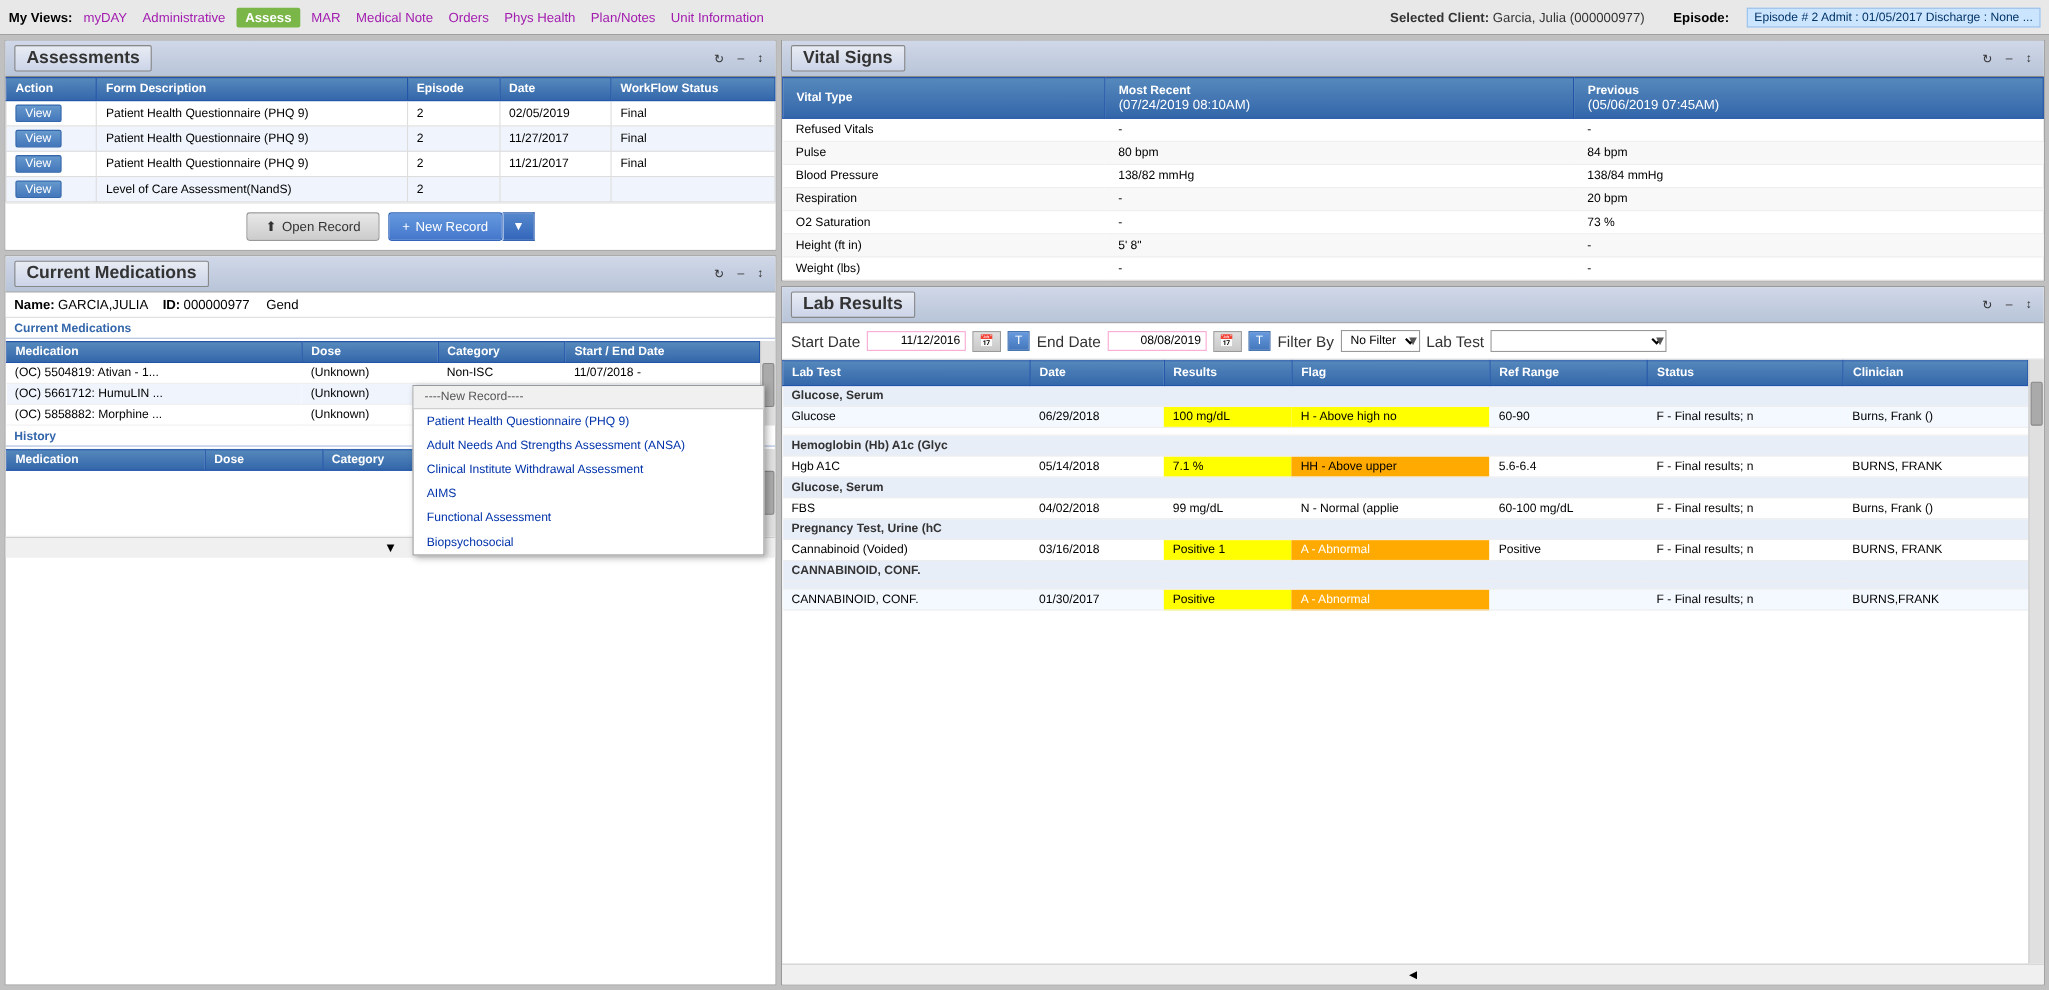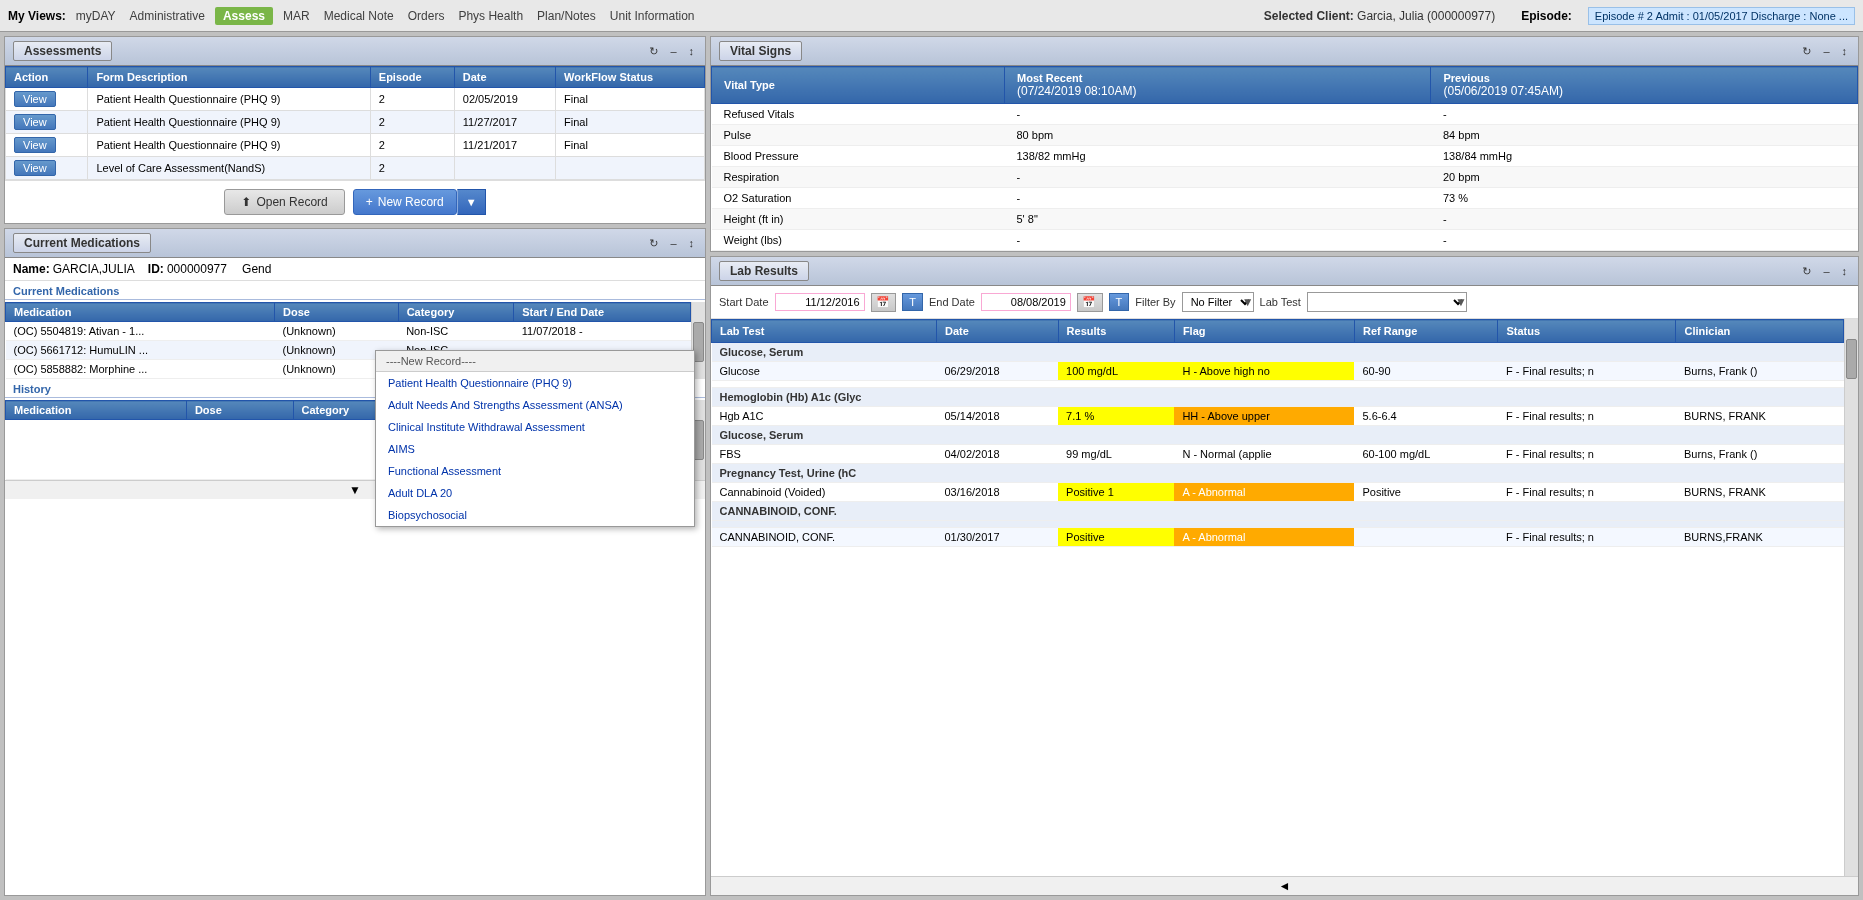--- a/index.html
+++ b/index.html
@@ -8,21 +8,21 @@
     
     .top-nav {
       background: #e8e8e8;
       border-bottom: 1px solid #999;
       padding: 4px 8px;
       display: flex;
       align-items: center;
       gap: 6px;
       height: 32px;
     }
-    .top-nav .nav-link { color: #404040; cursor: pointer; font-size: 12px; text-decoration: none; padding: 2px 4px; }
+    .top-nav .nav-link { color: #a21caf; cursor: pointer; font-size: 12px; text-decoration: none; padding: 2px 4px; }
     .top-nav .nav-link.active { background: #7ab648; color: white; font-weight: bold; padding: 2px 8px; border-radius: 2px; }
     .top-nav .client-info { margin-left: auto; color: #333; font-size: 12px; }
     .top-nav .episode-info { background: #cce5ff; border: 1px solid #99c0e8; padding: 2px 6px; font-size: 11px; color: #003366; margin-left: 10px; }
 
     
     .main-layout {
       display: flex;
       height: calc(900px - 32px);
       gap: 0;
     }
@@ -55,21 +55,21 @@
     .panel-header {
       background: linear-gradient(to bottom, #d0d8e8, #b8c4d8);
       border-bottom: 1px solid #888;
       padding: 4px 8px;
       display: flex;
       align-items: center;
       gap: 8px;
     }
     .panel-title {
       font-weight: bold;
-      font-size: 12px;
+      font-size: 16px;
       color: #333;
       border: 1px solid #888;
       background: linear-gradient(to bottom, #e8ecf4, #ccd4e8);
       padding: 2px 10px;
       border-radius: 2px;
     }
     .panel-controls {
       margin-left: auto;
       display: flex;
       gap: 6px;
@@ -241,21 +241,21 @@
     
     .lab-panel { flex: 1; overflow: hidden; }
     .lab-filters {
       display: flex;
       gap: 6px;
       align-items: center;
       padding: 6px 8px;
       background: white;
       border-bottom: 1px solid #ddd;
     }
-    .lab-filter-label { font-size: 11px; color: #333; }
+    .lab-filter-label { font-size: 14px; color: #333; }
     .lab-date-input {
       border: 1px solid #f9a8d4;
       padding: 2px 4px;
       font-size: 11px;
       width: 90px;
       text-align: right;
     }
     .cal-btn {
       background: linear-gradient(to bottom, #e0e0e0, #c8c8c8);
       border: 1px solid #999;
@@ -441,21 +441,20 @@
       </div>
     </div>
 
     <div class="dropdown-menu">
       <div class="dd-header">----New Record----</div>
       <div class="dd-item">Patient Health Questionnaire (PHQ 9)</div>
       <div class="dd-item">Adult Needs And Strengths Assessment (ANSA)</div>
       <div class="dd-item">Clinical Institute Withdrawal Assessment</div>
       <div class="dd-item">AIMS</div>
       <div class="dd-item">Functional Assessment</div>
-      <div class="dd-item">Adult DLA 20</div>
       <div class="dd-item">Biopsychosocial</div>
     </div>
 
     <div class="panel-box meds-panel">
       <div class="panel-header">
         <span class="panel-title">Current Medications</span>
         <div class="panel-controls">
           <span class="panel-ctrl-btn">↻</span>
           <span class="panel-ctrl-btn">–</span>
           <span class="panel-ctrl-btn">↕</span>

